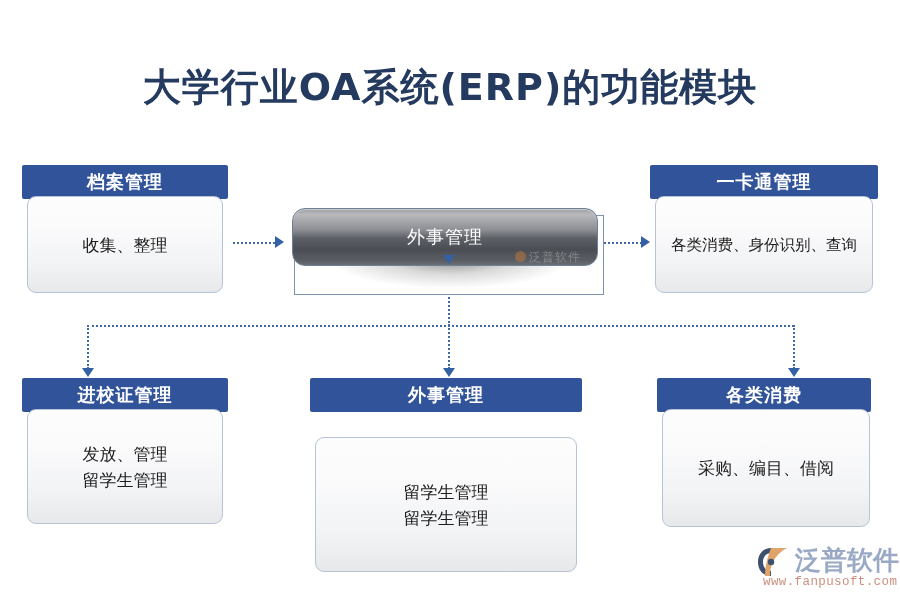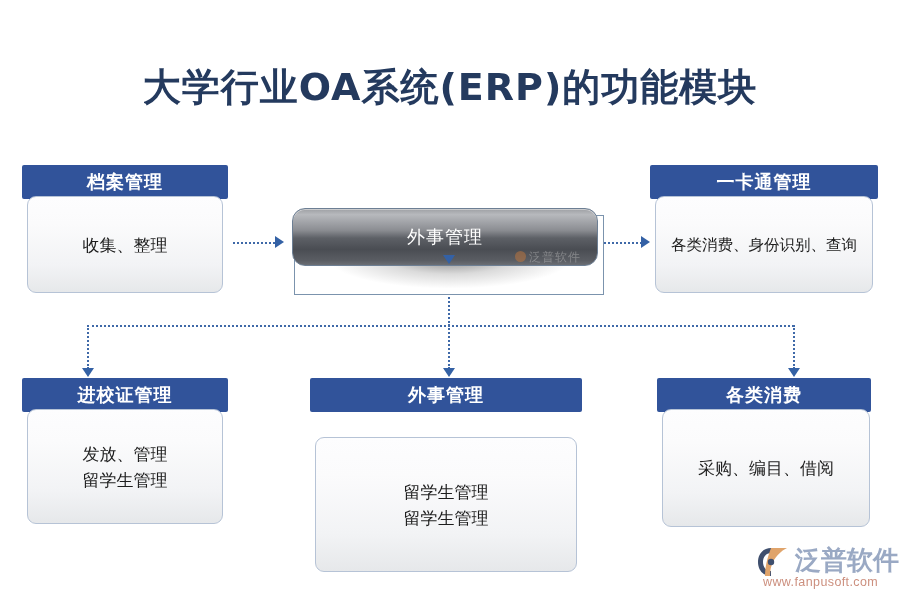--- a/index.html
+++ b/index.html
@@ -204,21 +204,21 @@
     letter-spacing: 0px;
     line-height: 30px;
     white-space: nowrap;
   }
   #brand-url {
     position: absolute;
     left: 6px; top: 30px;
     font-size: 12.5px;
     color: #cc8f7e;
     letter-spacing: 0.4px;
-    font-family: Liberation Sans, sans-serif;
+    font-family: Liberation Mono, monospace;
     white-space: nowrap;
   }
 </style>
 </head>
 <body>
 
 <div id="stage">
 
   <div class="page-title">大学行业OA系统(ERP)的功能模块</div>
 

